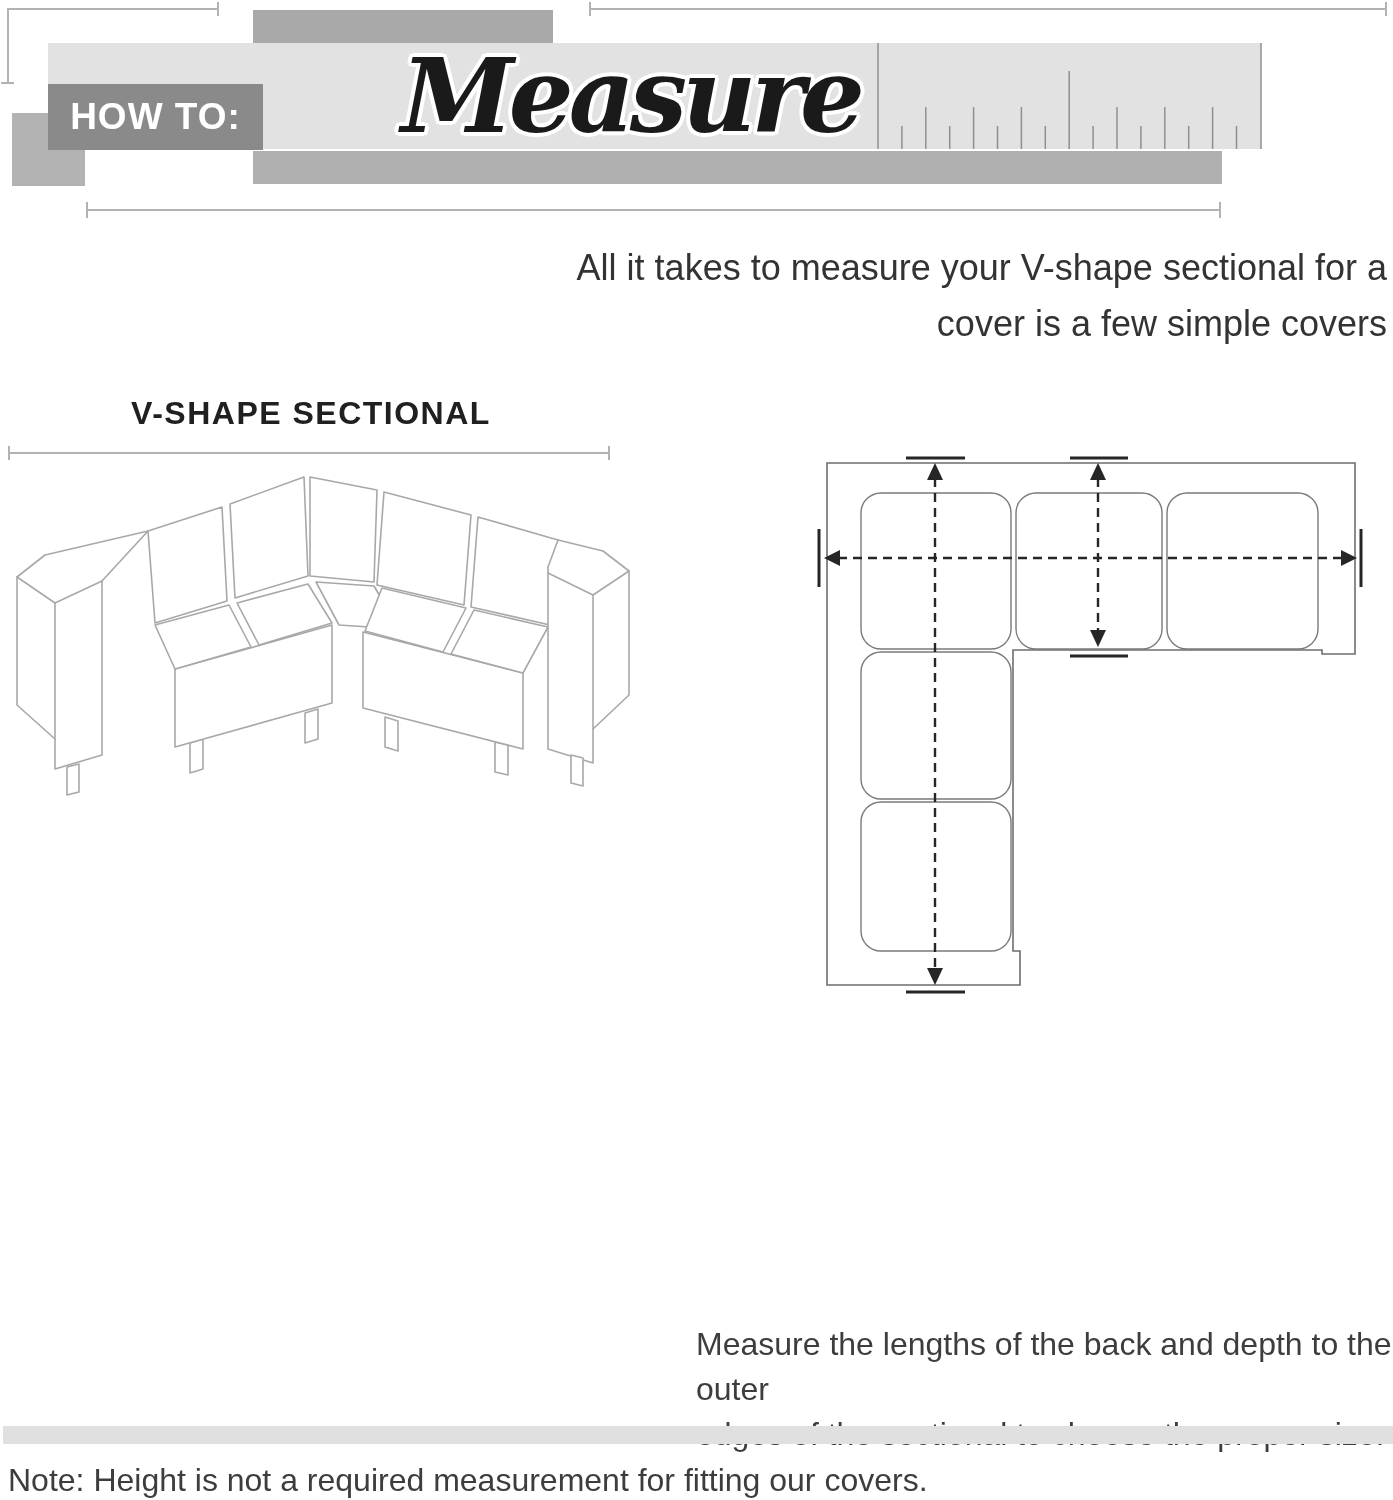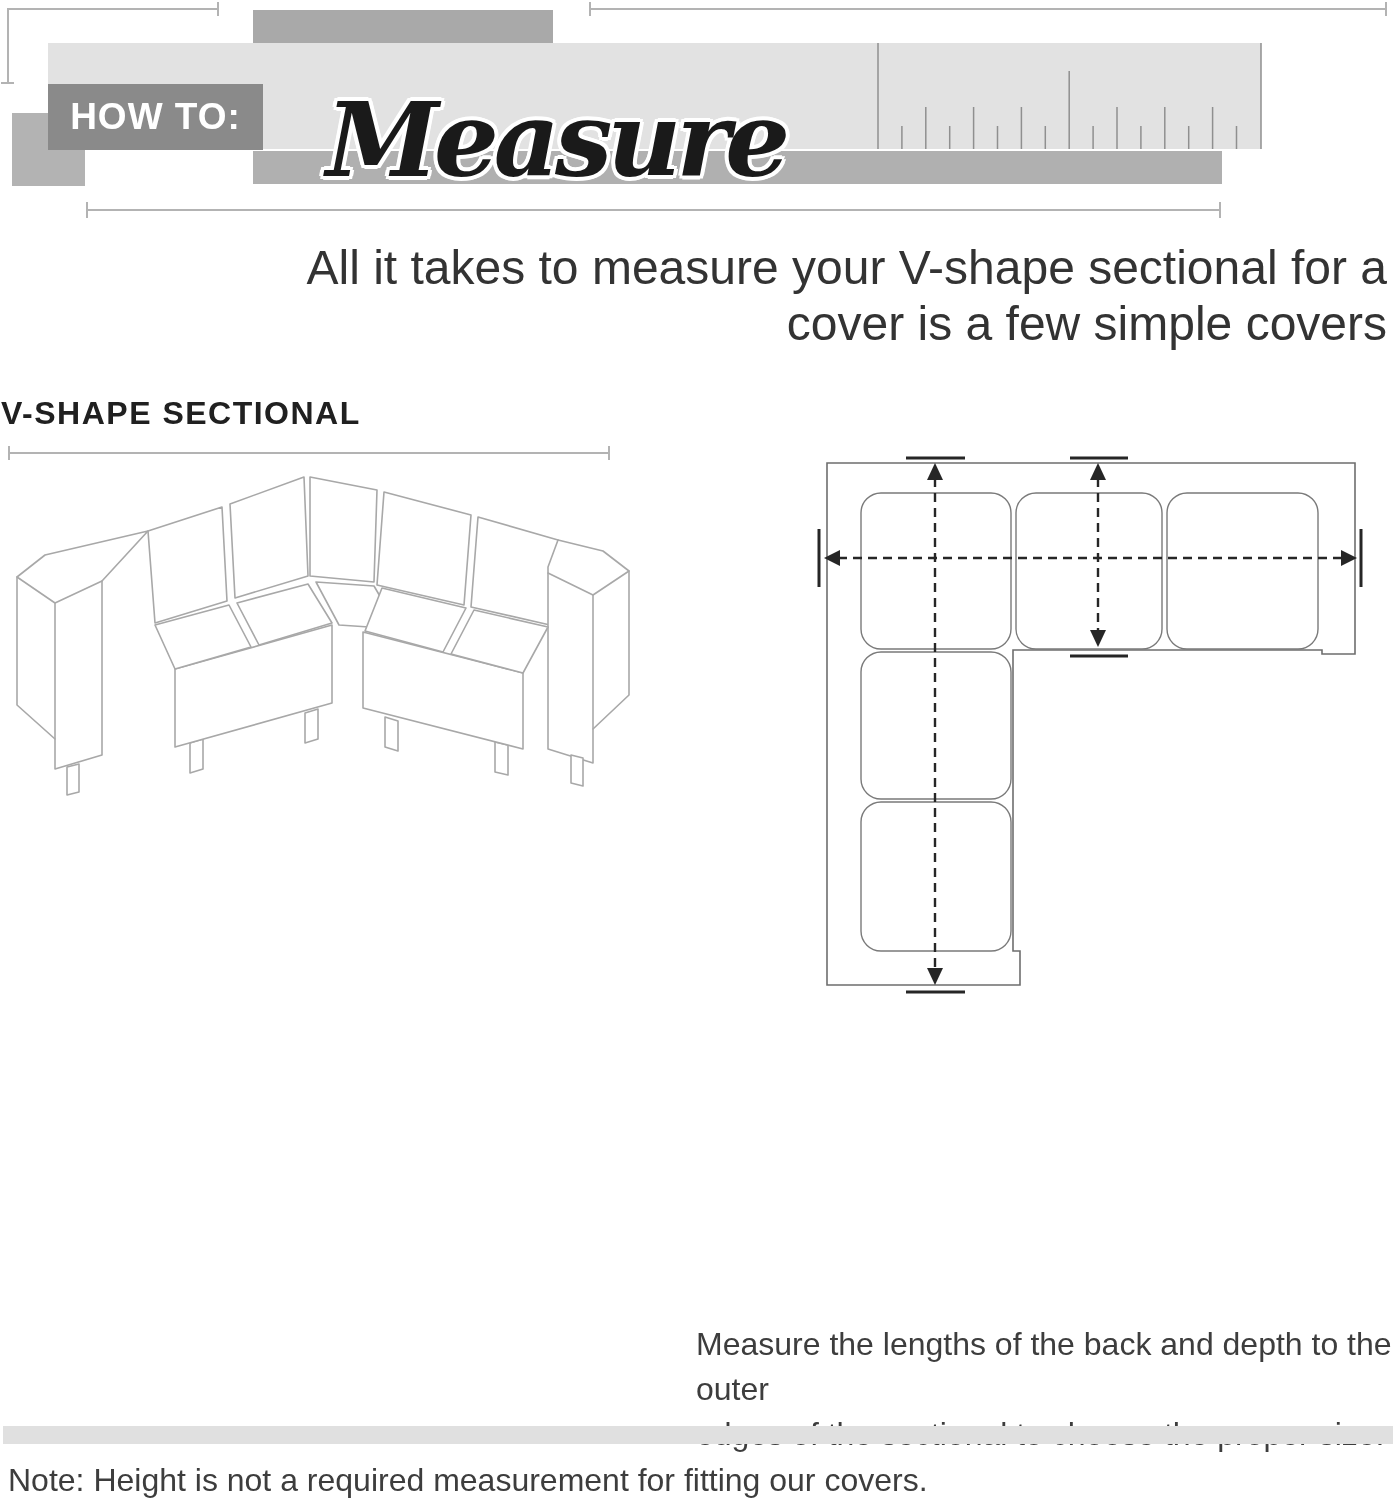--- a/index.html
+++ b/index.html
@@ -11,27 +11,27 @@
   *{margin:0;padding:0;box-sizing:border-box;}
   html,body{background:#fff;}
   #page{position:relative;width:1393px;height:1500px;background:var(--page-bg);
     font-family:"Liberation Sans",sans-serif;overflow:hidden;}
   .hline{position:absolute;background:var(--bracket-line);height:2px;}
   .vline{position:absolute;background:var(--bracket-line);width:2px;}
   .block{position:absolute;}
   .howto{position:absolute;left:48px;top:84px;width:215px;height:66px;background:var(--howto-bg);
     color:var(--howto-text);font-weight:bold;font-size:37px;letter-spacing:1px;
     display:flex;align-items:center;justify-content:center;}
-  .script-title{position:absolute;left:326px;top:36px;width:520px;text-align:left;
+  .script-title{position:absolute;left:340px;top:36px;width:520px;text-align:right;
     font-family:"DejaVu Serif",serif;font-style:italic;font-weight:bold;font-size:102px;
     letter-spacing:-5px;color:var(--ink);
-    text-shadow:3px 3px 0 #fff,-3px -3px 0 #fff,3px -3px 0 #fff,-3px 3px 0 #fff,0 4px 0 #fff,0 -4px 0 #fff,4px 0 0 #fff,-4px 0 0 #fff;margin-top:44px;}
+    text-shadow:3px 3px 0 #fff,-3px -3px 0 #fff,3px -3px 0 #fff,-3px 3px 0 #fff,0 4px 0 #fff,0 -4px 0 #fff,4px 0 0 #fff,-4px 0 0 #fff;}
   .subtitle{position:absolute;right:6px;top:240px;width:1200px;text-align:right;
-    font-size:48px;line-height:56px;color:#333;font-weight:normal;}
-  .section-title{position:absolute;left:1px;top:395px;width:620px;text-align:left;
+    font-size:36px;line-height:56px;color:#333;font-weight:normal;}
+  .section-title{position:absolute;left:1px;top:395px;width:620px;text-align:center;
     font-size:32px;font-weight:bold;letter-spacing:1.5px;color:var(--heading);}
   .instruction{position:absolute;left:696px;top:1322px;width:700px;
     font-size:32px;line-height:45px;color:var(--body-text);}
   .divider{position:absolute;left:3px;top:1426px;width:1390px;height:18px;background:var(--divider);}
   .note{position:absolute;left:8px;top:1462px;font-size:32px;color:var(--body-text);}
   svg{position:absolute;overflow:visible;}
   .sofa path{stroke:var(--sofa-stroke);stroke-width:1.6;fill:#ffffff;stroke-linejoin:round;stroke-linecap:round;}
   .sofa path.open{fill:none;}
   .outline{stroke:var(--diagram-stroke);stroke-width:1.6;fill:#ffffff;}
   .cushion{stroke:#7a7a7a;stroke-width:1.4;fill:#ffffff;}

